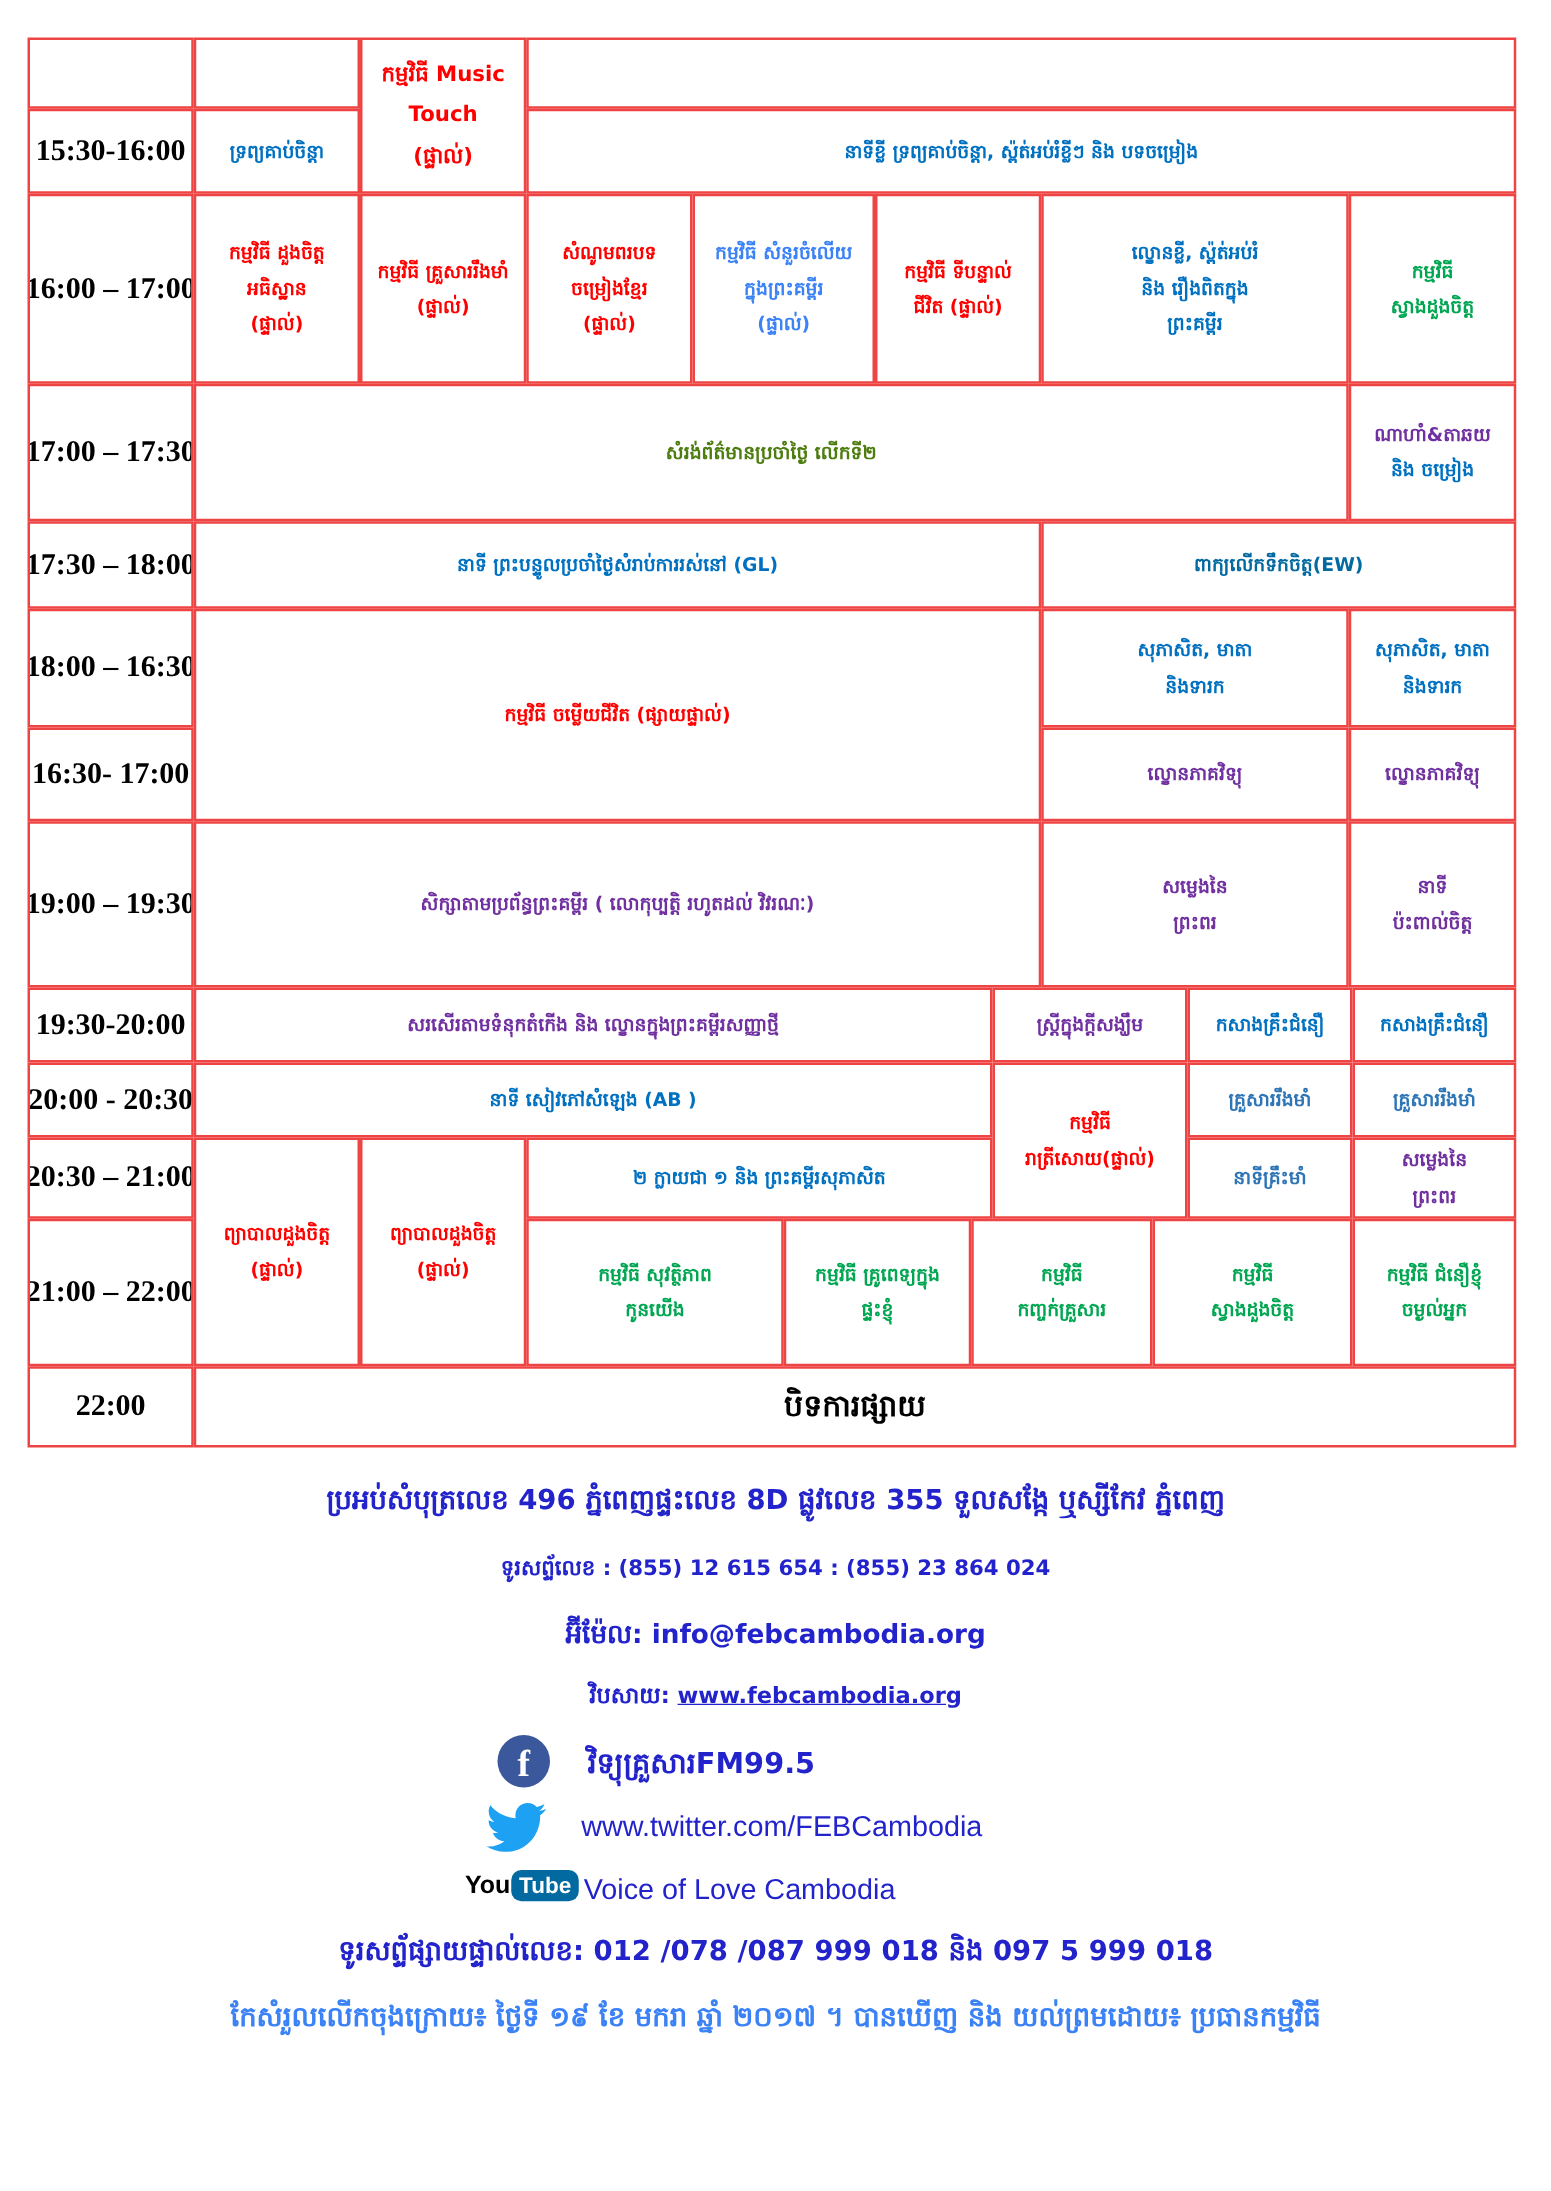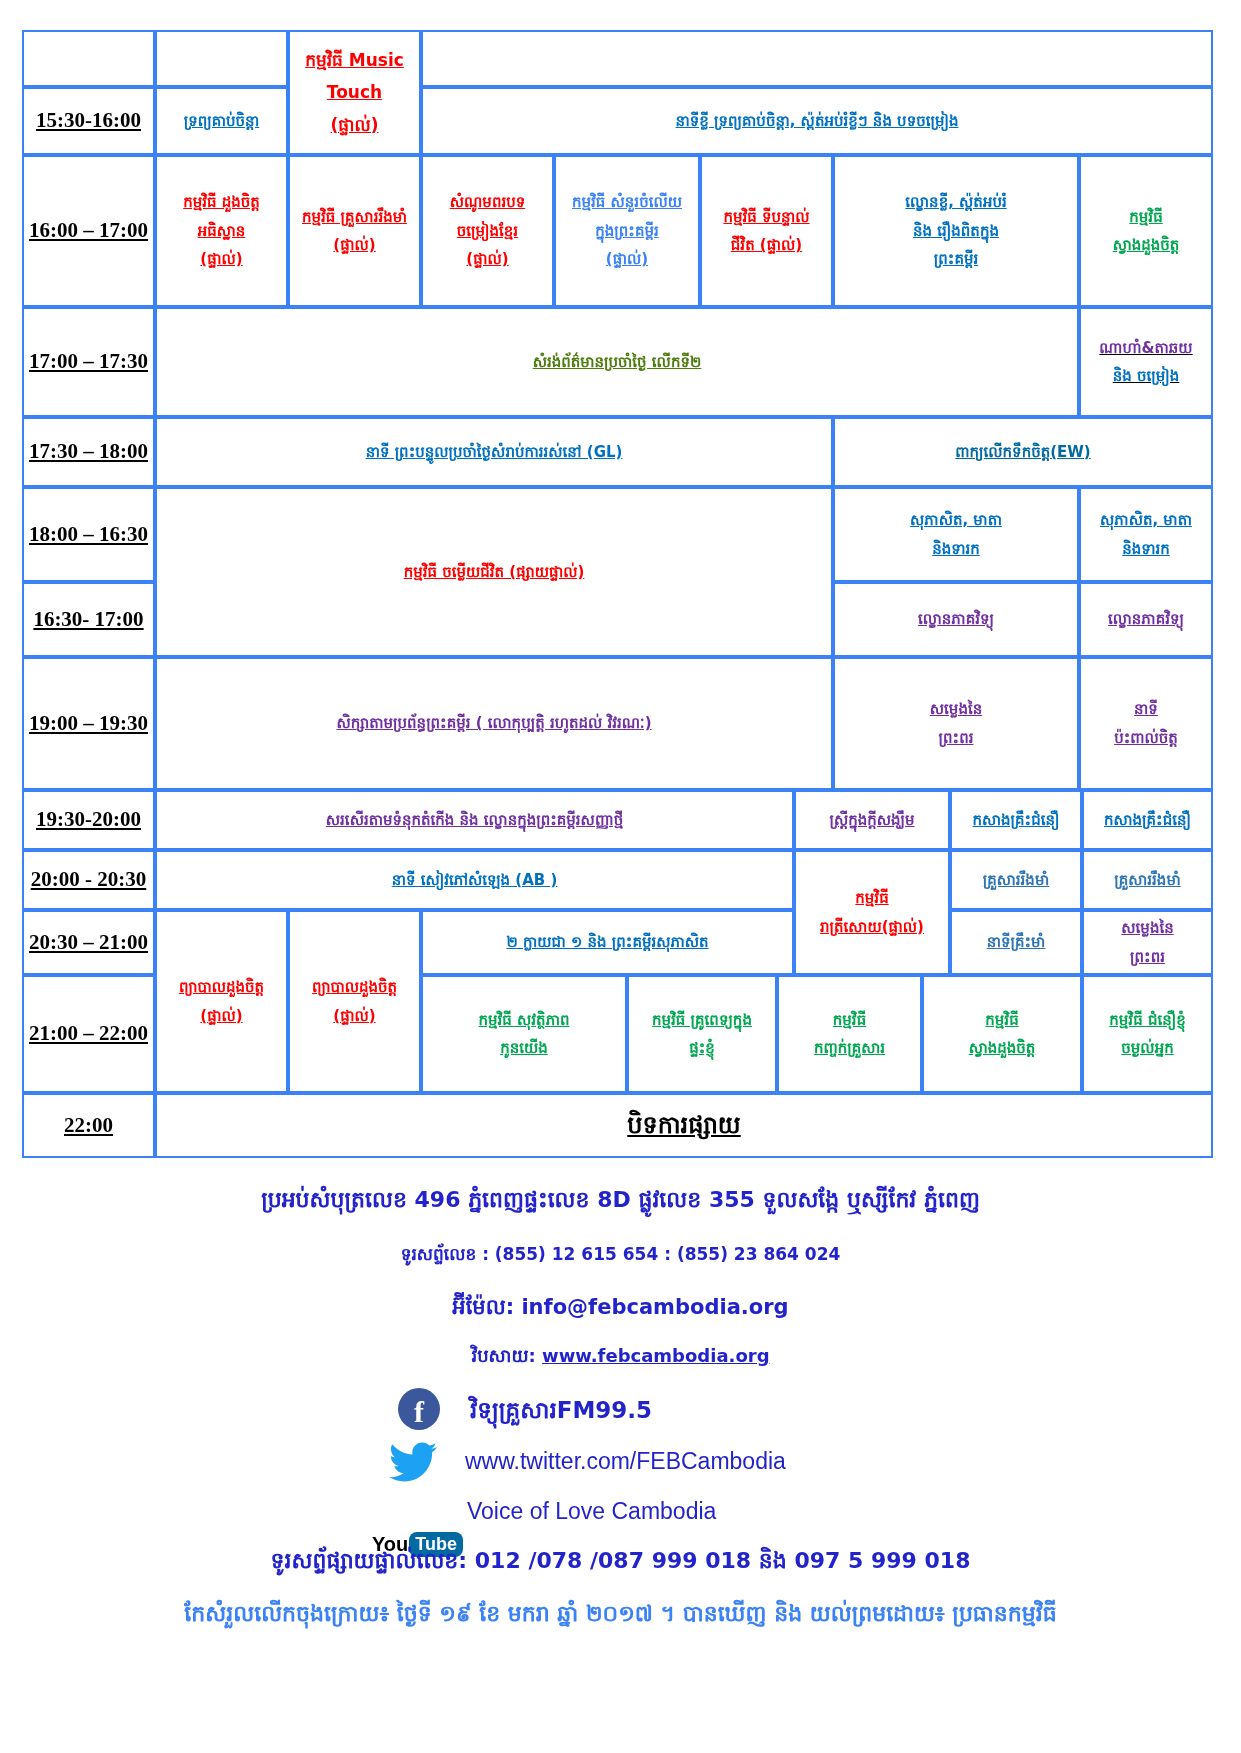--- a/index.html
+++ b/index.html
@@ -6,37 +6,36 @@
   body{
     position:relative;
     width:1241px;height:1753px;
     background:#ffffff;
     font-family:"DejaVu Sans", sans-serif;
     overflow:hidden;
   }
   .cell{
     position:absolute;
     box-sizing:border-box;
-    border:2px solid #3b82f6;
+    border:2px solid #ef4444;
     display:flex;
     flex-direction:column;
     align-items:center;
     justify-content:center;
     text-align:center;
     font-weight:bold;
     font-size:15px;
     line-height:1.9;
     white-space:pre-line;
     overflow:hidden;
     padding:1px 2px;
-    text-decoration:underline;
   }
   .time{
     font-family:"Liberation Serif", serif;
-    font-size:21px;
+    font-size:24px;
     color:#000;
     line-height:1.2;
     white-space:nowrap;
   }
   .closing{
     font-size:24px;
     color:#000;
   }
   .footer-line{
     position:absolute;
@@ -53,21 +52,20 @@
     display:flex;align-items:center;justify-content:center;
     font-family:"Liberation Serif", serif;
     font-weight:bold;font-size:30px;line-height:1;
     padding-top:6px;box-sizing:border-box;
   }
   .yt-badge{
     position:absolute;
     display:flex;align-items:center;gap:1px;
     font-family:"Liberation Sans", sans-serif;
     font-weight:bold;
-    margin-top:36px;
   }
   .yt-you{color:#000;font-size:20px;}
   .yt-tube{
     background:#0369a1;color:#fff;
     border-radius:8px;padding:2px 6px;font-size:18px;
   }
   .social-text{
     position:absolute;
     font-family:"Liberation Sans", sans-serif;
     color:#2323CC;

